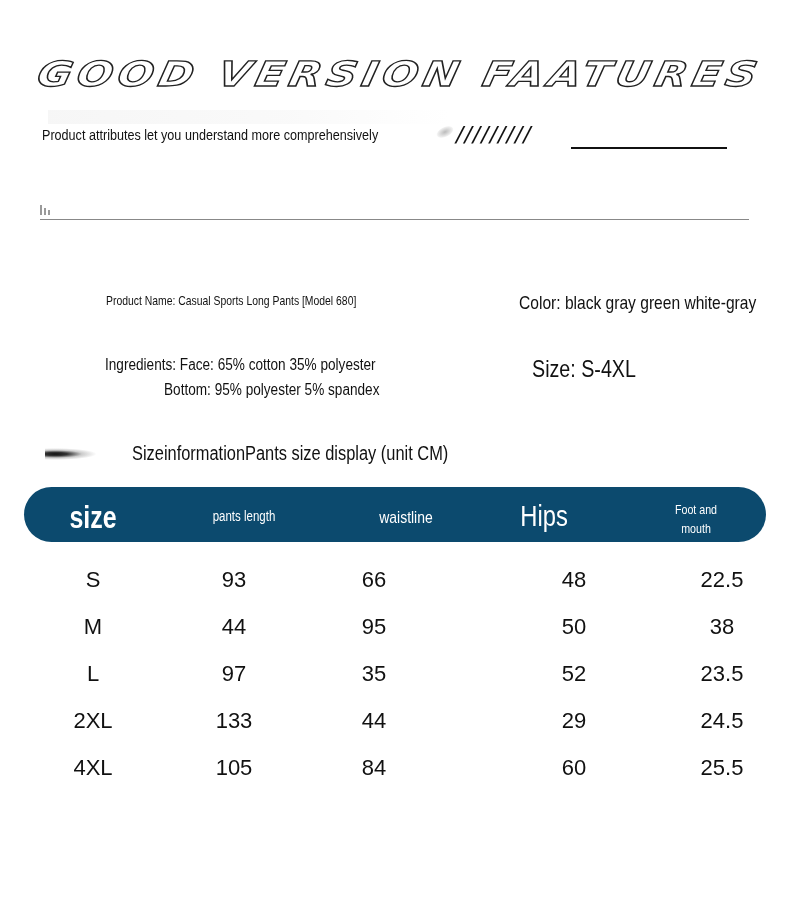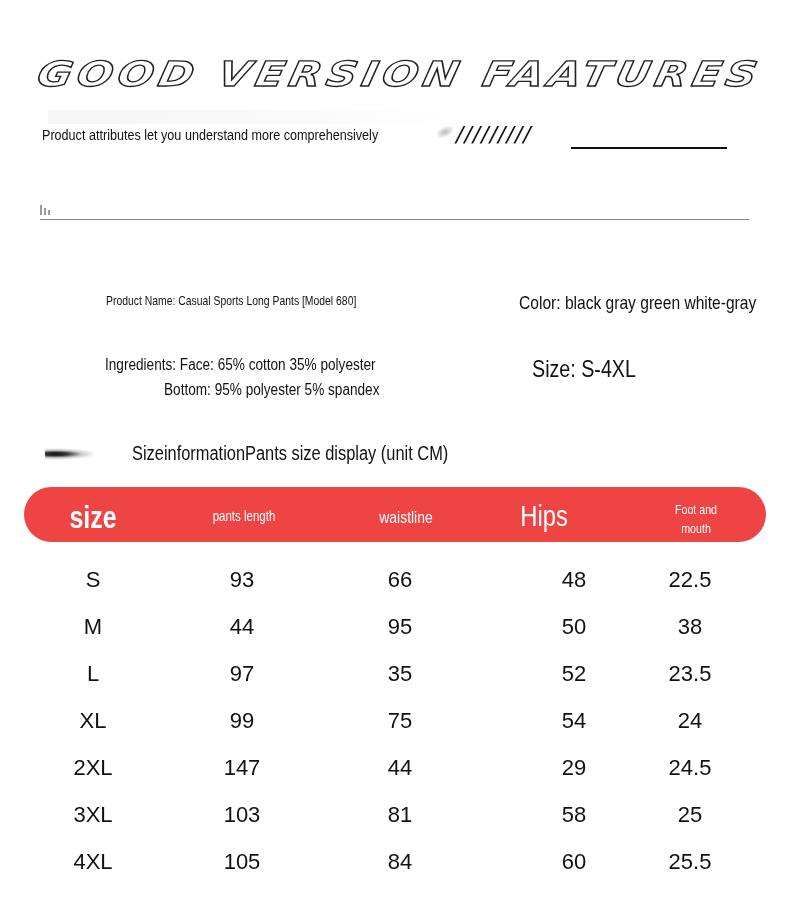--- a/index.html
+++ b/index.html
@@ -22,32 +22,32 @@
     .hr { left: 40px; top: 219px; width: 709px; height: 1px; background: #888; }
     .cond { white-space: nowrap; transform-origin: left center; }
     .pname { left: 106px; top: 293px; font-size: 13px; transform: scaleX(0.8); }
     .color { left: 519px; top: 292px; font-size: 19px; transform: scaleX(0.82); }
     .ingr { left: 105px; top: 356px; font-size: 16px; transform: scaleX(0.85); }
     .bottom { left: 164px; top: 381px; font-size: 16px; transform: scaleX(0.85); }
     .size-range { left: 532px; top: 355px; font-size: 24px; transform: scaleX(0.82); }
     .dot { left: 45px; top: 448px; width: 52px; height: 12px; background: radial-gradient(ellipse at 20% 50%, #111 0%, #333 20%, #ccc 45%, transparent 70%); }
     .sizeinfo { left: 132px; top: 442px; font-size: 20px; transform: scaleX(0.82); }
     .thead {
-      left: 24px; top: 487px; width: 742px; height: 55px; background: #ef4444; border-radius: 28px;
+      left: 24px; top: 487px; width: 742px; height: 55px; background: #0c4a6e; border-radius: 28px;
     }
     .th { position: absolute; color: #fff; text-align: center; white-space: nowrap; transform: translateX(-50%) scaleX(0.82); }
     .th-size { left: 69px; top: 14px; font-size: 32px; font-weight: bold; line-height: 32px; transform: translateX(-50%) scaleX(0.78); }
     .th-len { left: 220px; top: 21px; font-size: 14px; }
     .th-waist { left: 382px; top: 21px; font-size: 17px; }
     .th-hips { left: 520px; top: 14px; font-size: 29px; line-height: 30px; }
     .th-foot { left: 672px; top: 13px; font-size: 13px; line-height: 19px; }
     .rows { left: 0; top: 557px; width: 790px; }
     .row { position: relative; height: 47px; }
     .cell { position: absolute; top: 10px; font-size: 22px; color: #111; text-align: center; transform: translateX(-50%); white-space: nowrap; }
-    .c0 { left: 93px; } .c1 { left: 242px; } .c2 { left: 400px; } .c3 { left: 574px; } .c4 { left: 690px; }
+    .c0 { left: 93px; } .c1 { left: 234px; } .c2 { left: 374px; } .c3 { left: 574px; } .c4 { left: 722px; }
   </style>
 </head>
 <body>
 
 <div class="abs title">GOOD VERSION FAATURES</div>
 <div class="abs ghost-line"></div>
 <div class="abs subtitle">Product attributes let you understand more comprehensively</div>
 <div class="abs smudge"></div>
 <div class="abs slashes">/////////</div>
 <div class="abs underline"></div>
@@ -95,39 +95,25 @@
     <div class="cell c4">38</div>
   </div>
   <div class="row">
     <div class="cell c0">L</div>
     <div class="cell c1">97</div>
     <div class="cell c2">35</div>
     <div class="cell c3">52</div>
     <div class="cell c4">23.5</div>
   </div>
   <div class="row">
-    <div class="cell c0">XL</div>
-    <div class="cell c1">99</div>
-    <div class="cell c2">75</div>
-    <div class="cell c3">54</div>
-    <div class="cell c4">24</div>
-  </div>
-  <div class="row">
     <div class="cell c0">2XL</div>
-    <div class="cell c1">147</div>
+    <div class="cell c1">133</div>
     <div class="cell c2">44</div>
     <div class="cell c3">29</div>
     <div class="cell c4">24.5</div>
-  </div>
-  <div class="row">
-    <div class="cell c0">3XL</div>
-    <div class="cell c1">103</div>
-    <div class="cell c2">81</div>
-    <div class="cell c3">58</div>
-    <div class="cell c4">25</div>
   </div>
   <div class="row">
     <div class="cell c0">4XL</div>
     <div class="cell c1">105</div>
     <div class="cell c2">84</div>
     <div class="cell c3">60</div>
     <div class="cell c4">25.5</div>
   </div>
 </div>
 

